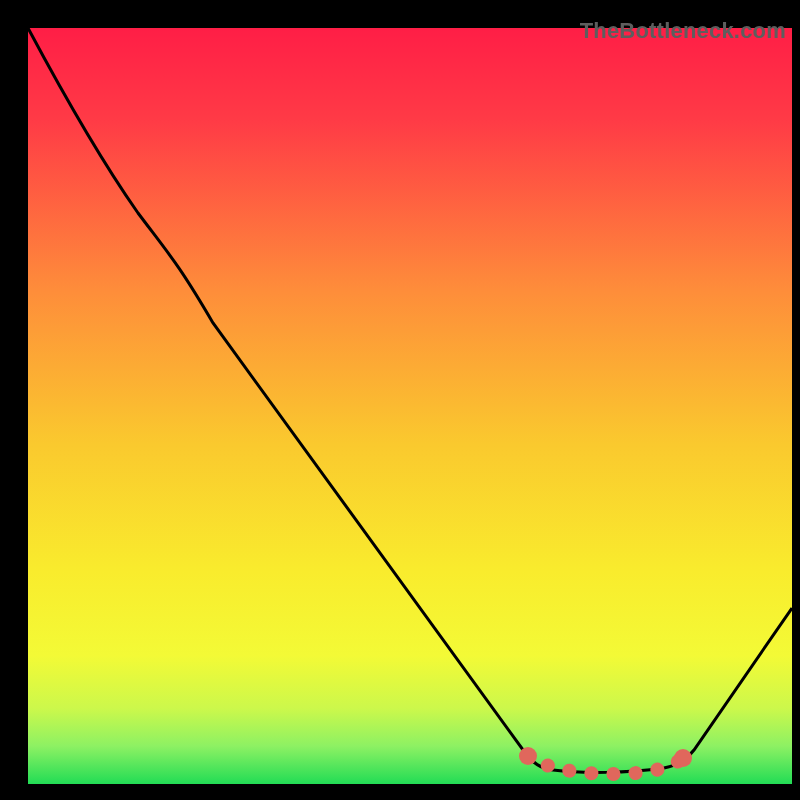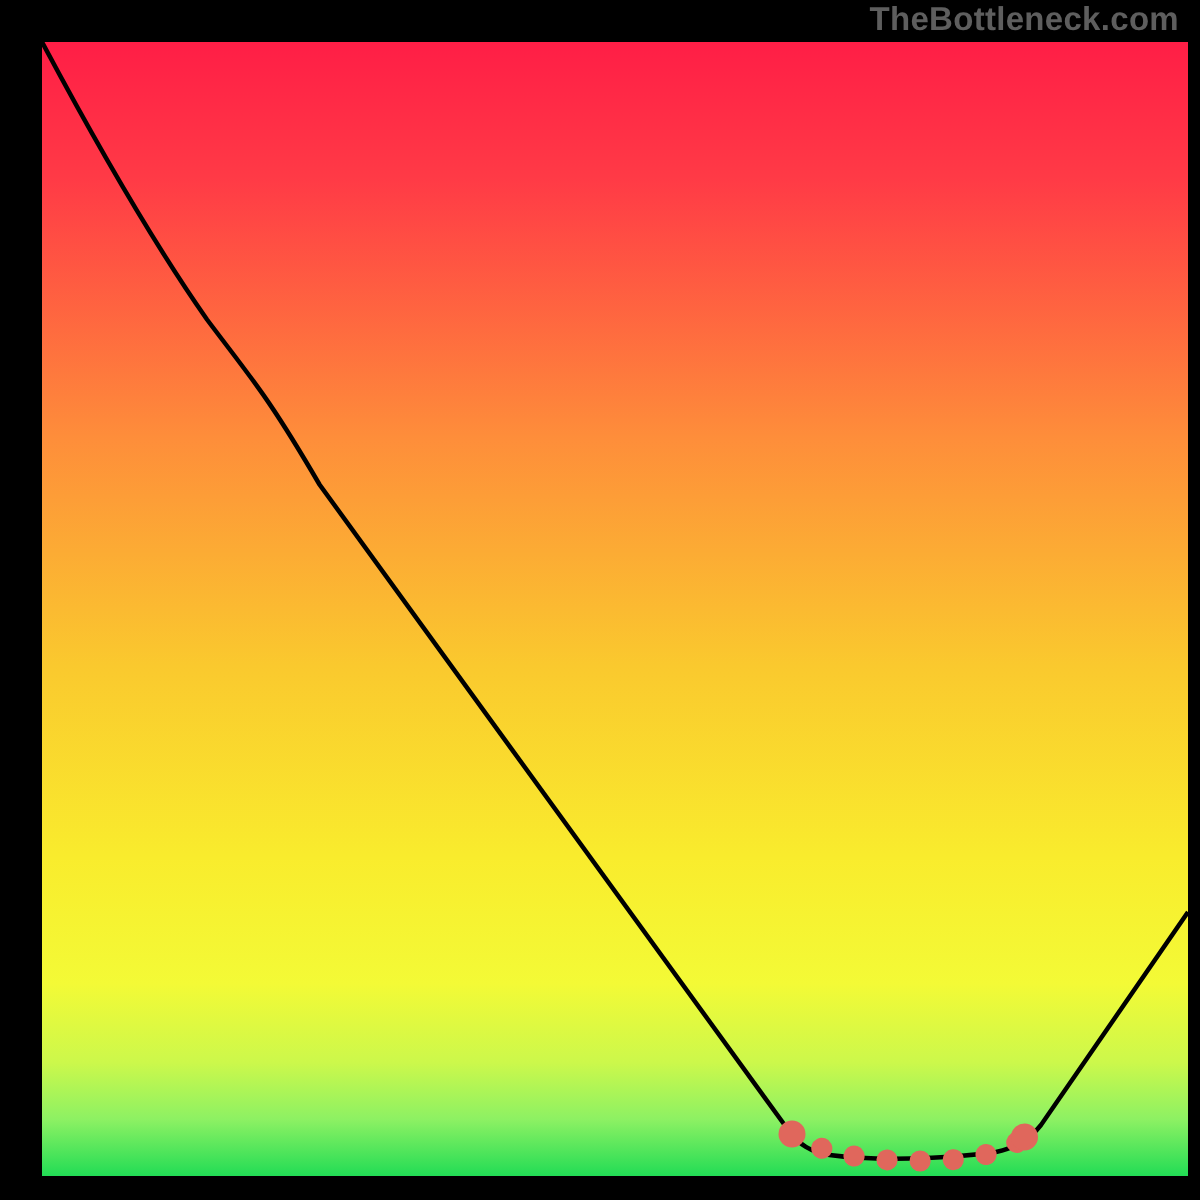--- a/index.html
+++ b/index.html
@@ -1,18 +1,18 @@
 <!DOCTYPE html>
 <html><head>
 <meta charset="utf-8">
 <style>
   body { margin: 0; padding: 0; width: 800px; height: 800px; background:#000; overflow:hidden; position:relative; }
   .outer { position:absolute; inset:0; background:#000; }
   .watermark {
-    position:absolute; top:0; right:14px;
+    position:absolute; top:18px; right:14px;
     color:#5e5e5e; font-family: Arial, Helvetica, sans-serif;
     font-size:22px; font-weight:600; z-index:10;
     letter-spacing:0.2px;
   }
   .plot-frame {
     position:absolute;
     left:28px; right:8px; top:28px; bottom:16px;
     background:#000;
   }
   svg { position:absolute; inset:0; width:100%; height:100%; display:block; }

